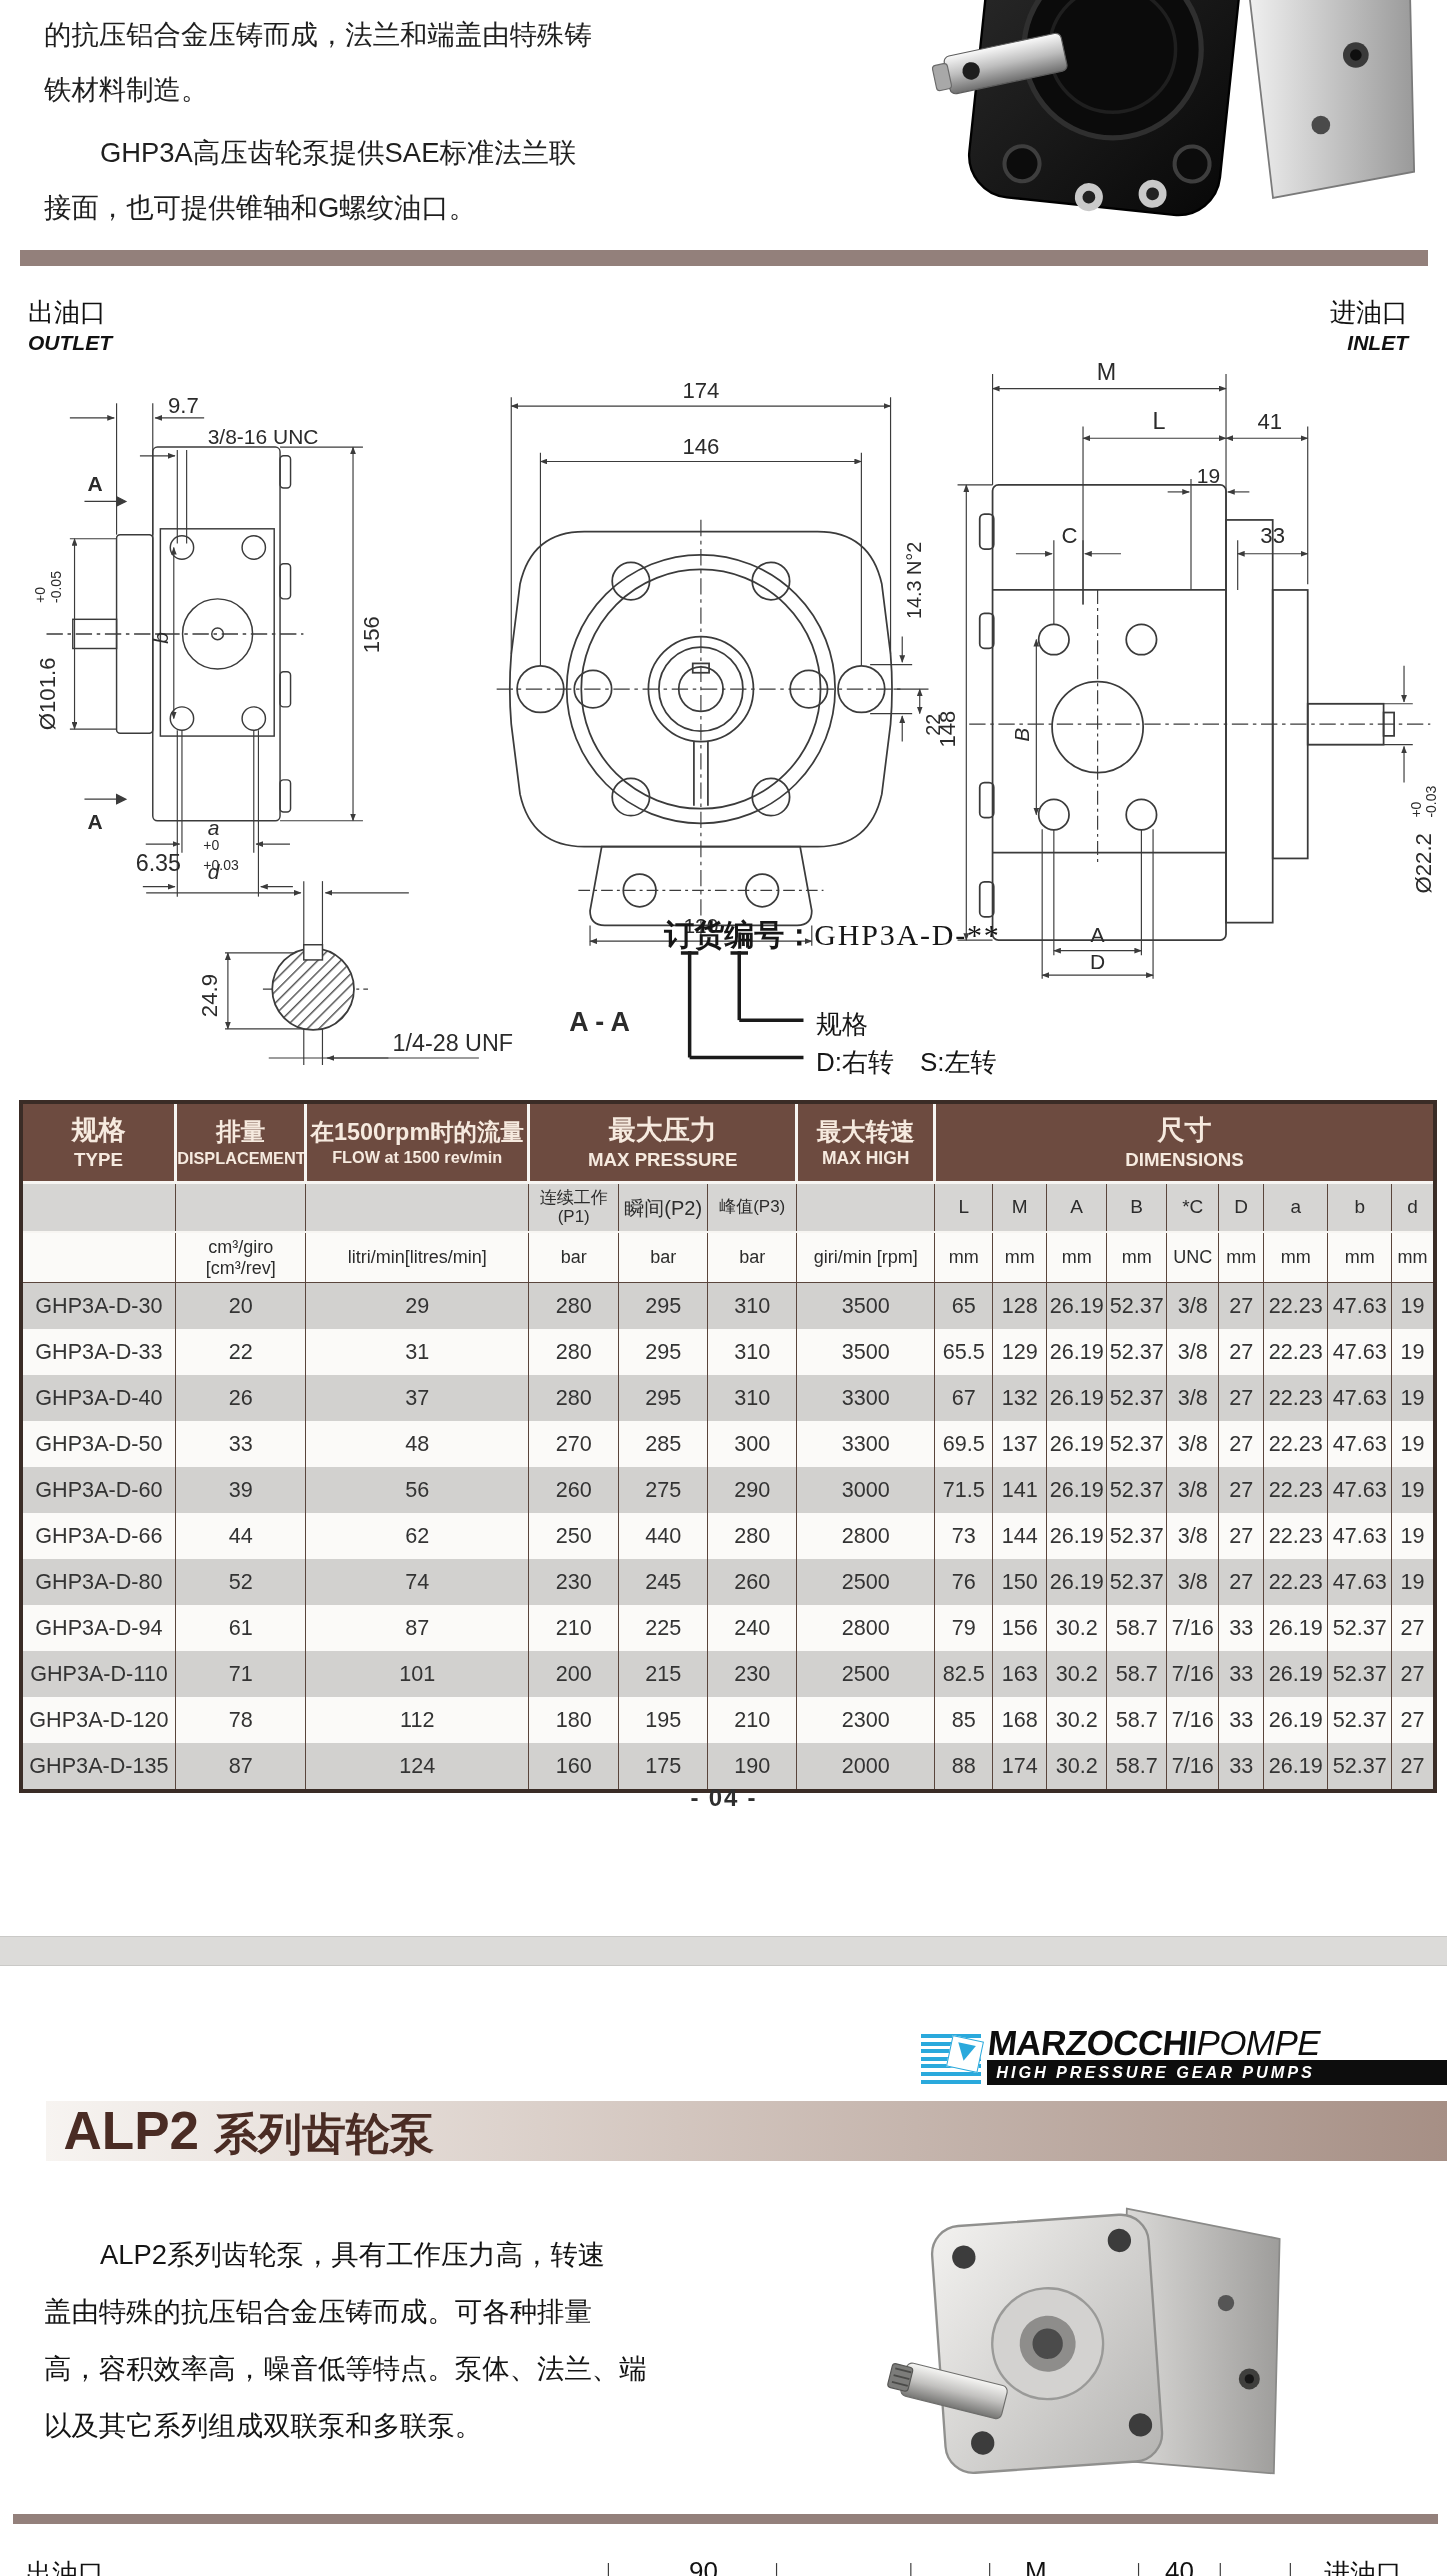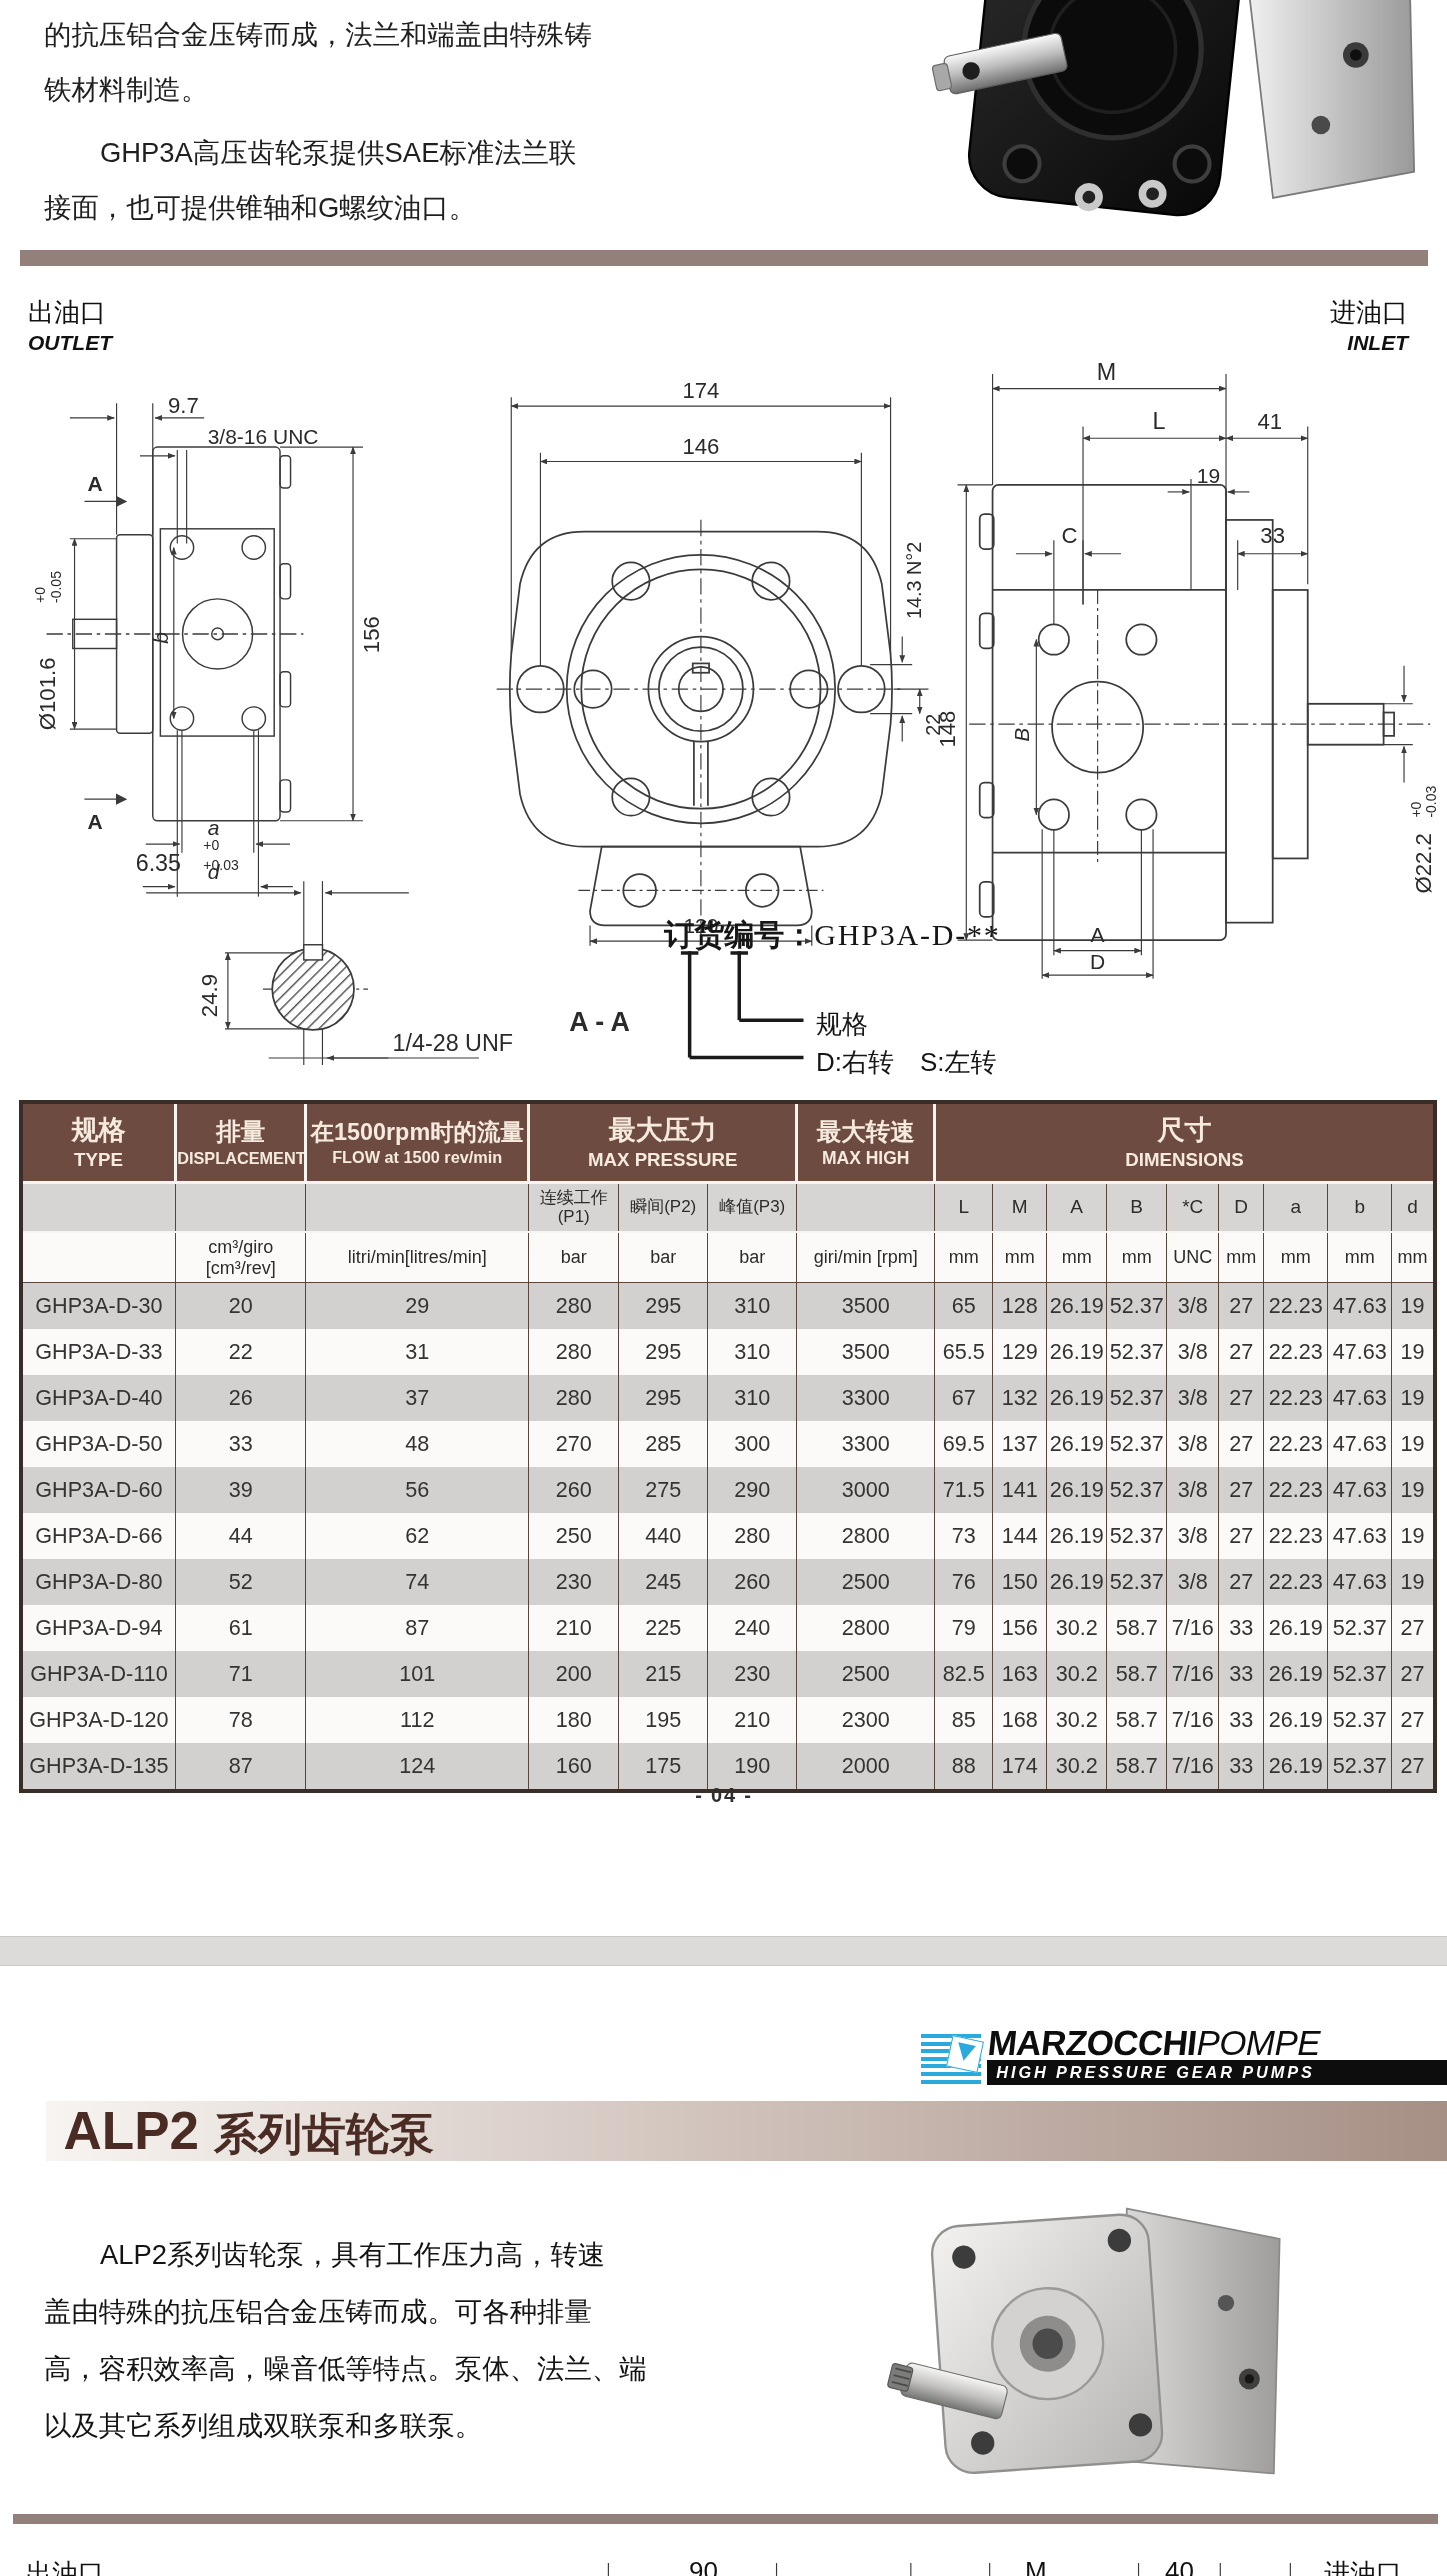--- a/index.html
+++ b/index.html
@@ -49,21 +49,21 @@
   .grp-en{font-size:18.7px;font-weight:700;line-height:1.15;margin-top:2.3px;}
   tr.subhead td{background:#d6d5d3;height:47px;font-size:19px;color:#2c2c2c;border-right:1.8px solid #5a453c;line-height:1.1;}
   tr.units td{background:#fbfaf8;height:49px;font-size:18px;color:#2c2c2c;border-right:1.8px solid #5a453c;
               border-top:2.9px solid #f7f5f2;border-bottom:1.8px solid #5a453c;line-height:1.15;}
   tr.subhead td:last-child,tr.units td:last-child{border-right:none;}
   tbody.data td{height:46px;font-size:21.6px;color:#333;border-right:1.8px solid #5a453c;}
   tbody.data td:last-child{border-right:none;}
   tbody.data tr:nth-child(odd){background:#d2d1cf;}
   tbody.data tr:nth-child(even){background:#fbfaf8;}
 
-  .pagenum{left:0;top:1784px;width:1448px;text-align:center;font-size:20px;font-weight:700;
+  .pagenum{left:0;top:1784px;width:1448px;text-align:center;font-size:24px;font-weight:700;
            letter-spacing:1.8px;color:#2e2e2e;}
 
   .grayband{left:0;top:1936px;width:1448px;height:28px;background:#dcdbd9;border-top:1.8px solid #cac9c7;border-bottom:1.8px solid #cac9c7;}
 
   
   .logo{left:921px;top:2025px;width:514px;height:72px;}
   .logo-icon{position:absolute;left:0;top:9.3px;width:60px;height:50px;
              background:repeating-linear-gradient(180deg,#2aa9dc 0 4.1px,rgba(255,255,255,0) 4.1px 7.6px);}
   .logo-diamond{position:absolute;left:28px;top:13px;width:30px;height:30px;background:#ffffff;
                 border:1.8px solid #2aa9dc;transform:rotate(12deg);}
@@ -469,21 +469,21 @@
         <th class="group" colspan="9">
           <div class="grp-cn">尺寸</div>
           <div class="grp-en">DIMENSIONS</div>
         </th>
       </tr>
       <tr class="subhead">
         <td></td>
         <td></td>
         <td></td>
         <td style="font-size:17px">连续工作(P1)</td>
-        <td style="font-size:17px">瞬间(P2)</td>
+        <td style="font-size:20px">瞬间(P2)</td>
         <td style="font-size:17px">峰值(P3)</td>
         <td></td>
         <td>L</td>
         <td>M</td>
         <td>A</td>
         <td>B</td>
         <td>*C</td>
         <td>D</td>
         <td>a</td>
         <td>b</td>

